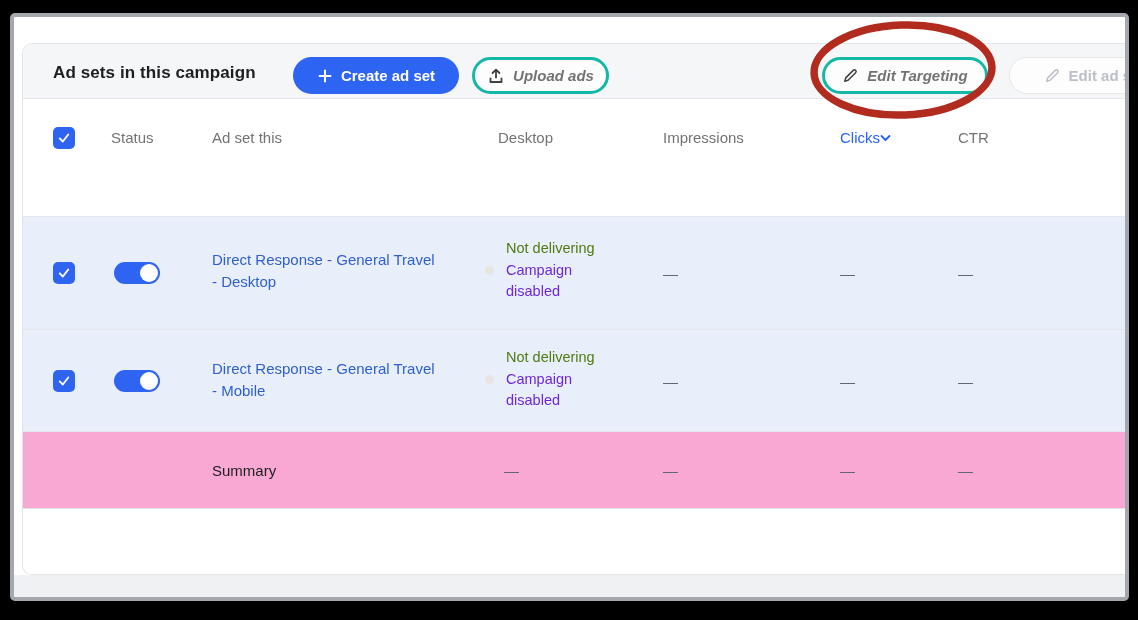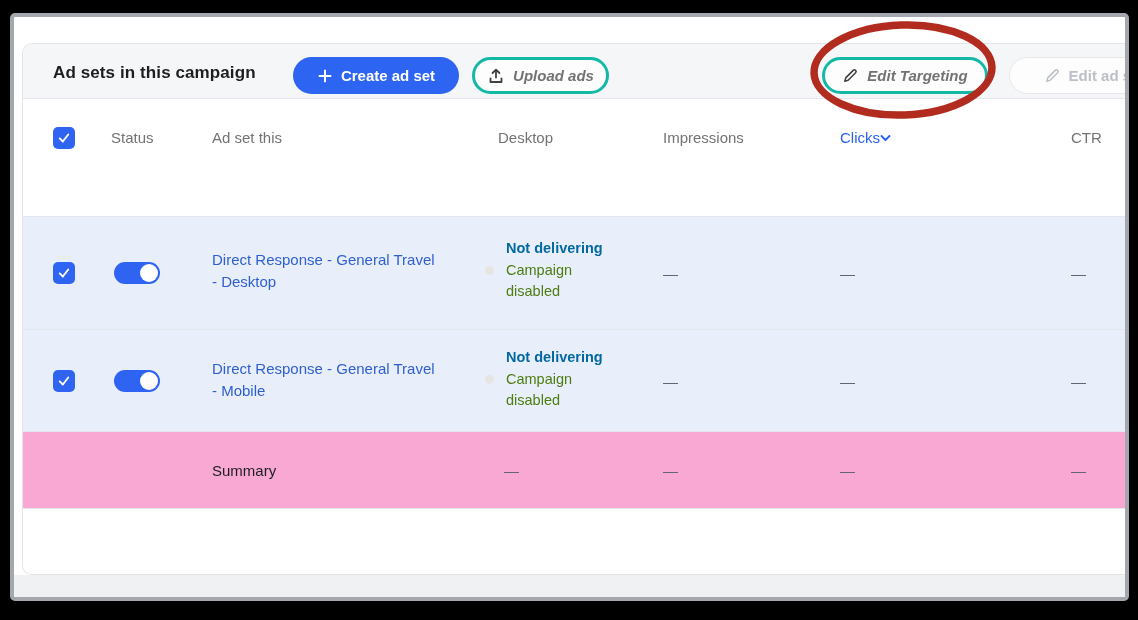--- a/index.html
+++ b/index.html
@@ -51,34 +51,34 @@
   .row-empty { top: 464px; height: 68px; background: #fff; }
 
   .checkbox { position: absolute; width: 22px; height: 22px; border-radius: 5px;
     background: #2f64f3; display: flex; align-items: center; justify-content: center; cursor: pointer; }
   .toggle { position: absolute; width: 46px; height: 22px; border-radius: 11px; background: #2f64f3; cursor: pointer; }
   .toggle .knob { position: absolute; right: 2px; top: 2px; width: 18px; height: 18px; border-radius: 50%; background: #fff; }
 
   .cell-link { position: absolute; left: 189px; width: 268px; font-size: 15px; line-height: 22px;
     color: #2e5fd0; white-space: pre-line; cursor: pointer; }
   .delivery-block { position: absolute; left: 483px; width: 130px; font-size: 14.5px; line-height: 21.5px; }
-  .delivery-status { color: #0369a1; font-weight: 700; }
-  .delivery-reason { color: #4d7c0f; white-space: pre-line; }
+  .delivery-status { color: #4d7c0f; font-weight: 400; }
+  .delivery-reason { color: #6d28d9; white-space: pre-line; }
   .delivery-dot { position: absolute; left: 462px; width: 9px; height: 9px; border-radius: 50%; background: #e7e5e2; }
   .dash { position: absolute; font-size: 15px; color: #606770; }
   .summary-label { position: absolute; left: 189px; font-size: 15px; color: #1c1e21; }
 
   
   .colx-check { left: 30px; }
   .colx-status { left: 88px; }
   .colx-name { left: 189px; }
   .colx-delivery { left: 475px; }
   .colx-impr { left: 640px; }
   .colx-clicks { left: 817px; }
-  .colx-ctr { left: 1048px; }
+  .colx-ctr { left: 935px; }
 
   .annotation-ellipse { position: absolute; left: 806px; top: 18px; width: 194px; height: 104px;
     pointer-events: none; z-index: 50; }
 </style>
 </head>
 <body>
 
 <div class="window">
   <div class="win-inner">
     <div class="footer-strip"></div>

